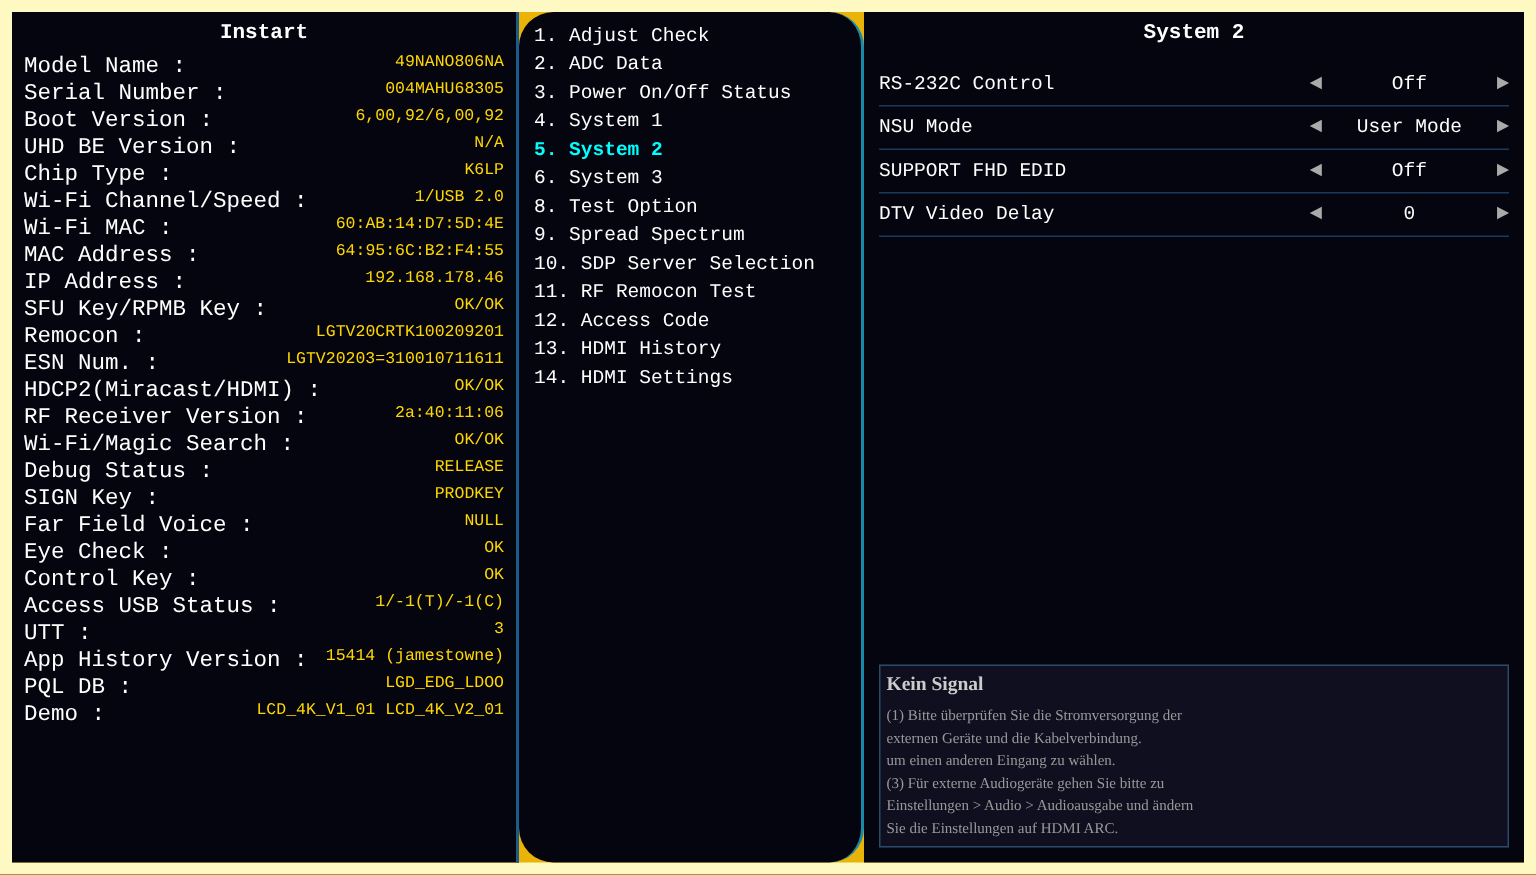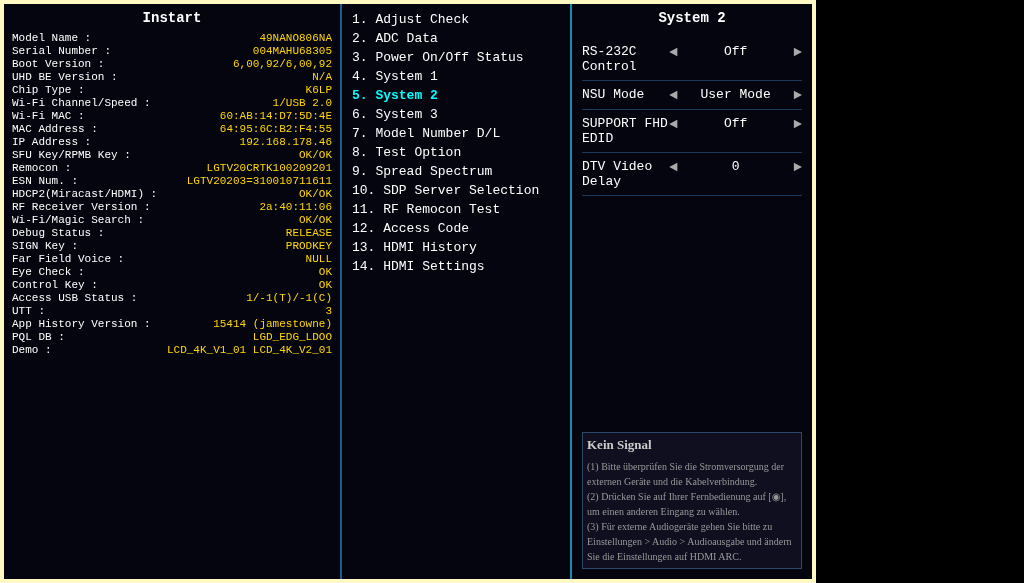--- a/index.html
+++ b/index.html
@@ -4,24 +4,24 @@
   <style>
     * { margin: 0; padding: 0; box-sizing: border-box; }
     body {
       width: 1024px;
       height: 583px;
       background: #000;
       font-family: 'Courier New', monospace;
       overflow: hidden;
     }
     .screen {
-      width: 816px;
+      width: 1024px;
       height: 583px;
       background: #eab308;
-      border: 4px solid #fef9c3;
+      border: 8px solid #fef9c3;
       display: flex;
       flex-direction: column;
     }
     .main-content {
       display: flex;
       flex: 1;
       height: 100%;
     }
     
     .left-panel {
@@ -38,35 +38,36 @@
       margin-bottom: 4px;
       padding-bottom: 2px;
     }
     .info-row {
       display: flex;
       justify-content: space-between;
       margin-bottom: 1px;
     }
     .info-label {
       color: #fff;
-      font-size: 11px;
+      font-size: 15px;
       min-width: 140px;
     }
     .info-value {
       color: #ffd700;
       font-size: 11px;
       text-align: right;
       flex: 1;
     }
     
     .middle-panel {
       width: 230px;
       border-right: 2px solid #1a8aaa;
       padding: 6px 10px;
       background: #050510;
+      border-radius: 23px;
     }
     .menu-item {
       color: #fff;
       font-size: 13px;
       padding: 2px 0;
       cursor: pointer;
     }
     .menu-item.active {
       color: #00ffff;
       font-weight: bold;
@@ -249,21 +250,20 @@
     </div>
 
     <div class="middle-panel">
       <div id="menu-items-container">
           <div class="menu-item">1. Adjust Check</div>
           <div class="menu-item">2. ADC Data</div>
           <div class="menu-item">3. Power On/Off Status</div>
           <div class="menu-item">4. System 1</div>
           <div class="menu-item active">5. System 2</div>
           <div class="menu-item">6. System 3</div>
-          <div class="menu-item">7. Model Number D/L</div>
           <div class="menu-item">8. Test Option</div>
           <div class="menu-item">9. Spread Spectrum</div>
           <div class="menu-item">10. SDP Server Selection</div>
           <div class="menu-item">11. RF Remocon Test</div>
           <div class="menu-item">12. Access Code</div>
           <div class="menu-item">13. HDMI History</div>
           <div class="menu-item">14. HDMI Settings</div>
         </div>
     </div>
 
@@ -293,21 +293,20 @@
       <span class="arrow-left">◄</span>
       <span class="system-value">0</span>
       <span class="arrow-right">►</span>
     </div>
         </div>
       <div class="no-signal-overlay">
         <div class="no-signal-title">Kein Signal</div>
         <div id="no-signal-lines">
             <p class="no-signal-text">(1) Bitte überprüfen Sie die Stromversorgung der</p>
             <p class="no-signal-text">externen Geräte und die Kabelverbindung.</p>
-            <p class="no-signal-text">(2) Drücken Sie auf Ihrer Fernbedienung auf [◉],</p>
             <p class="no-signal-text">um einen anderen Eingang zu wählen.</p>
             <p class="no-signal-text">(3) Für externe Audiogeräte gehen Sie bitte zu</p>
             <p class="no-signal-text">Einstellungen &gt; Audio &gt; Audioausgabe und ändern</p>
             <p class="no-signal-text">Sie die Einstellungen auf HDMI ARC.</p>
           </div>
       </div>
     </div>
 
   </div>
 </div>

